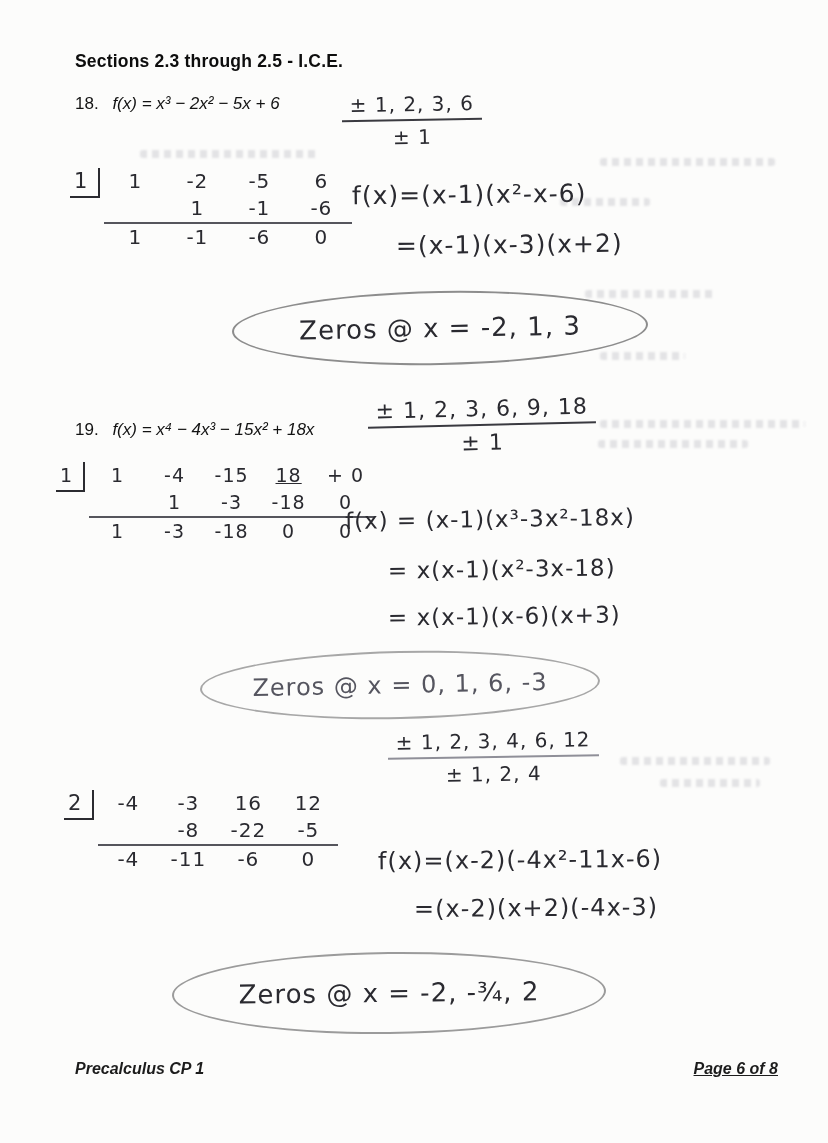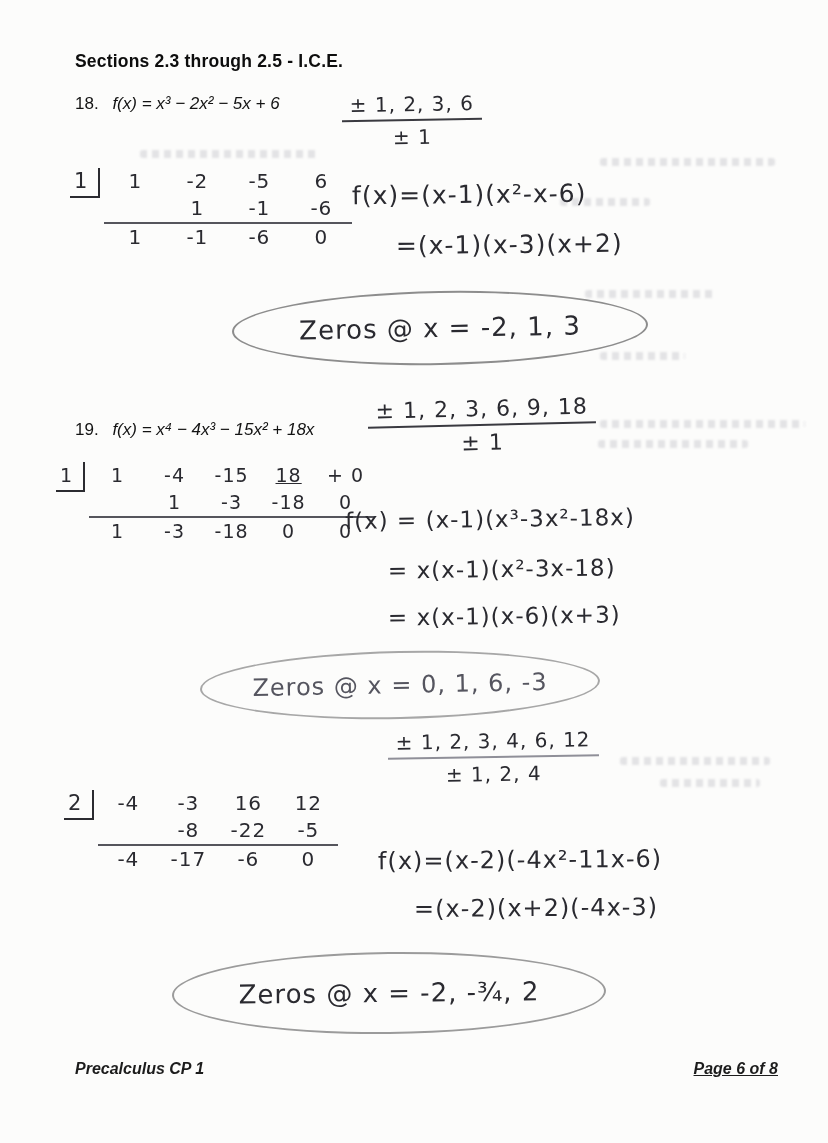--- a/index.html
+++ b/index.html
@@ -147,21 +147,21 @@
         <span class="cell c60">12</span>
       </div>
       <div class="srow r2">
         <span class="cell c60"></span>
         <span class="cell c60">-8</span>
         <span class="cell c60">-22</span>
         <span class="cell c60">-5</span>
       </div>
       <div class="srow r3">
         <span class="cell c60">-4</span>
-        <span class="cell c60">-17</span>
+        <span class="cell c60">-11</span>
         <span class="cell c60">-6</span>
         <span class="cell c60">0</span>
       </div>
     </div>
   </div>
 
   <div class="work hand" style="left:378px;top:846px;font-size:24px;transform:rotate(-.5deg);">f(x)=(x-2)(-4x²-11x-6)</div>
   <div class="work hand" style="left:414px;top:894px;font-size:24px;transform:rotate(-.5deg);">=(x-2)(x+2)(-4x-3)</div>
 
   <div class="oval" style="left:172px;top:952px;width:430px;height:78px;border:2px solid #9b9b9b;transform:rotate(-.6deg);">

